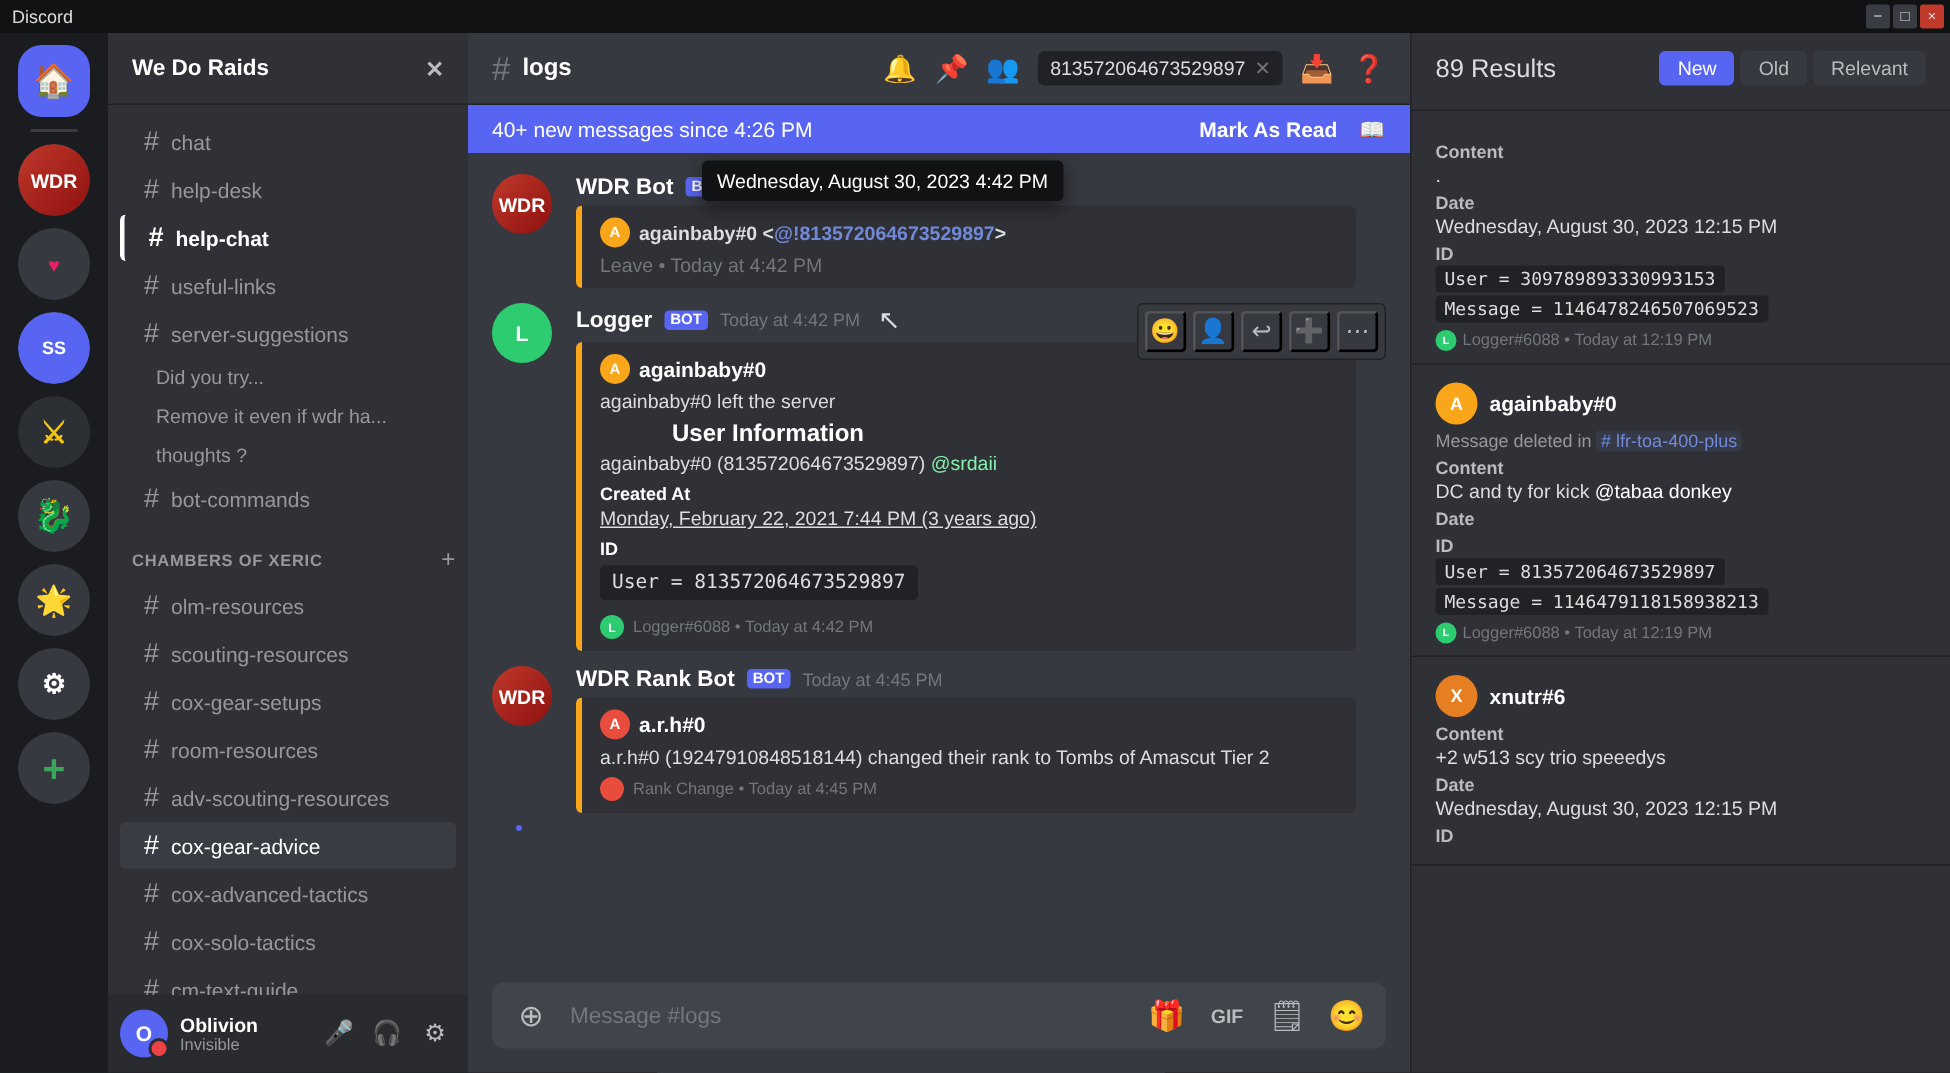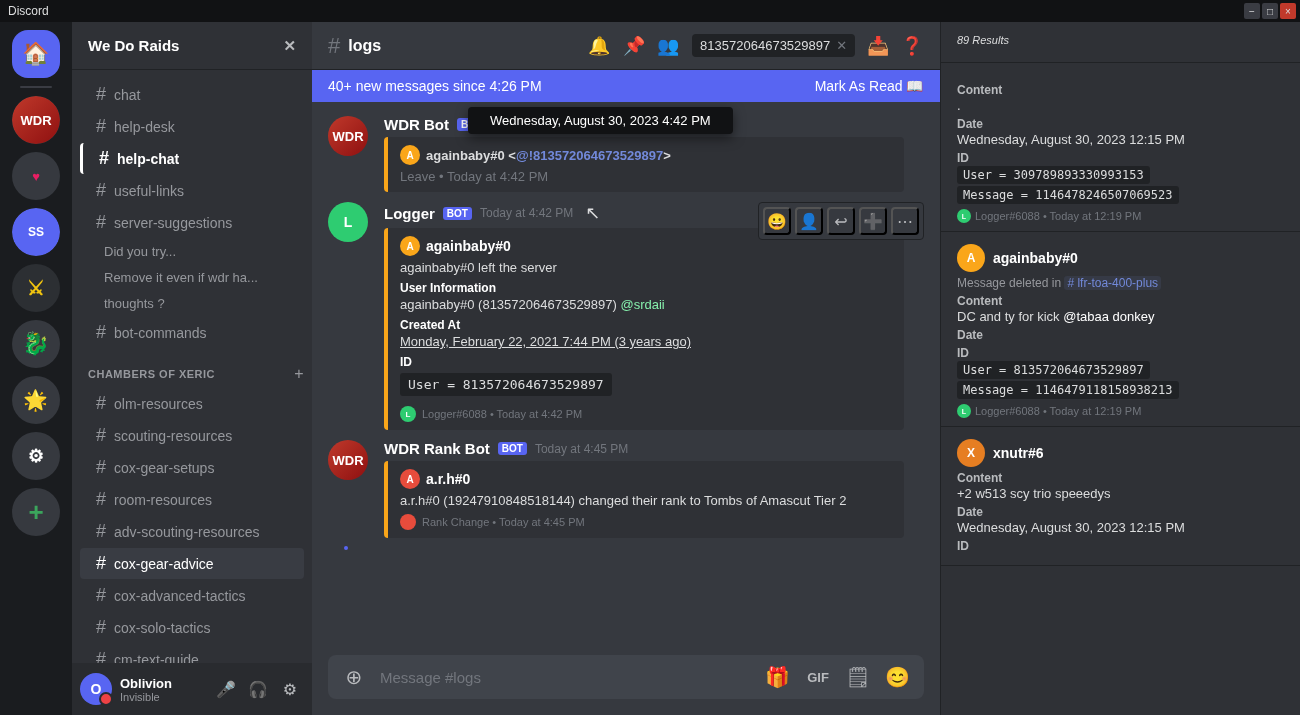--- a/index.html
+++ b/index.html
@@ -46,56 +46,56 @@
     .main-area { flex: 1; display: flex; flex-direction: column; background: #36393f; overflow: hidden; }
     .channel-header { height: 48px; background: #36393f; border-bottom: 1px solid #202225; display: flex; align-items: center; padding: 0 16px; gap: 8px; flex-shrink: 0; }
     .channel-header-hash { color: #72767d; font-size: 22px; }
     .channel-header-name { font-weight: 700; font-size: 16px; color: #fff; }
     .channel-header-tools { margin-left: auto; display: flex; gap: 12px; align-items: center; }
     .header-tool { color: #b9bbbe; cursor: pointer; font-size: 18px; }
     .search-box { background: #202225; border-radius: 4px; padding: 4px 8px; display: flex; align-items: center; gap: 6px; color: #72767d; font-size: 13px; min-width: 160px; cursor: text; }
 
     
     .new-messages-bar { background: #5865f2; color: #fff; padding: 8px 16px; display: flex; align-items: center; justify-content: space-between; font-size: 14px; flex-shrink: 0; }
-    .mark-as-read { font-weight: 400; cursor: pointer; display: flex; align-items: center; gap: 4px; }
+    .mark-as-read { font-weight: 700; cursor: pointer; display: flex; align-items: center; gap: 15px; }
 
     
     .messages-container { flex: 1; overflow-y: auto; padding: 8px 0 16px; }
     .message-group { display: flex; gap: 16px; padding: 4px 16px; margin: 2px 0; position: relative; }
     .message-avatar { width: 40px; height: 40px; border-radius: 50%; background: #5865f2; flex-shrink: 0; display: flex; align-items: center; justify-content: center; color: white; font-weight: bold; font-size: 16px; overflow: hidden; }
     .message-content { flex: 1; min-width: 0; }
     .message-header { display: flex; align-items: center; gap: 8px; margin-bottom: 4px; }
     .message-author { font-weight: 600; font-size: 15px; color: #fff; }
     .bot-badge { background: #5865f2; color: #fff; font-size: 10px; padding: 1px 4px; border-radius: 3px; font-weight: 600; }
     .message-timestamp { font-size: 12px; color: #72767d; }
     .embed-box { background: #2f3136; border-radius: 4px; padding: 8px 12px; border-left: 4px solid #faa61a; max-width: 520px; margin-top: 4px; }
     .embed-author { display: flex; align-items: center; gap: 6px; margin-bottom: 4px; }
     .embed-author-avatar { width: 20px; height: 20px; border-radius: 50%; background: #faa61a; }
     .embed-author-name { font-size: 13px; color: #dcddde; font-weight: 600; }
     .embed-footer { font-size: 11px; color: #72767d; margin-top: 6px; display: flex; align-items: center; gap: 6px; }
 
-    .tooltip-box { background: #111214; border-radius: 4px; padding: 6px 22px; font-size: 13px; color: #fff; position: absolute; top: 60px; left: 360px; z-index: 50; white-space: nowrap; box-shadow: 0 4px 12px rgba(0,0,0,0.5); }
+    .tooltip-box { background: #111214; border-radius: 4px; padding: 6px 10px; font-size: 13px; color: #fff; position: absolute; top: 60px; left: 360px; z-index: 50; white-space: nowrap; box-shadow: 0 4px 12px rgba(0,0,0,0.5); }
 
     
     .message-actions { position: absolute; right: 16px; top: 4px; background: #36393f; border: 1px solid #202225; border-radius: 4px; display: flex; gap: 4px; padding: 4px; }
     .action-btn { width: 28px; height: 28px; border-radius: 4px; cursor: pointer; display: flex; align-items: center; justify-content: center; font-size: 16px; color: #b9bbbe; background: transparent; }
 
     
     .message-input-area { padding: 0 16px 16px; flex-shrink: 0; }
     .message-input-box { background: #40444b; border-radius: 8px; display: flex; align-items: center; padding: 0 8px; gap: 8px; min-height: 44px; }
     .input-btn { width: 36px; height: 36px; border-radius: 50%; display: flex; align-items: center; justify-content: center; cursor: pointer; color: #b9bbbe; font-size: 20px; background: transparent; border: none; }
     .input-field { flex: 1; background: transparent; border: none; outline: none; color: #dcddde; font-size: 15px; padding: 11px 0; }
     .input-field::placeholder { color: #72767d; }
     .input-right-btns { display: flex; gap: 4px; }
 
     
     .right-panel { width: 360px; background: #2f3136; border-left: 1px solid #202225; display: flex; flex-direction: column; flex-shrink: 0; overflow: hidden; }
     .right-panel-header { padding: 12px 16px 8px; border-bottom: 1px solid #202225; }
     .results-row { display: flex; align-items: center; justify-content: space-between; margin-bottom: 8px; }
-    .results-count { font-size: 11px; color: #dcddde; font-style: italic; }
+    .results-count { font-size: 17px; color: #dcddde; }
     .filter-tabs { display: flex; gap: 4px; }
     .filter-tab { padding: 4px 12px; border-radius: 4px; font-size: 13px; cursor: pointer; background: #36393f; color: #b9bbbe; border: none; }
     .filter-tab.active { background: #5865f2; color: #fff; }
     .right-panel-content { flex: 1; overflow-y: auto; padding: 8px 0; }
     .result-item { padding: 8px 16px; border-bottom: 1px solid #202225; }
     .result-field { margin: 4px 0; }
     .result-label { font-size: 12px; color: #b9bbbe; font-weight: 600; }
     .result-value { font-size: 13px; color: #dcddde; margin-top: 1px; }
     .result-highlight { background: #202225; border-radius: 3px; padding: 2px 6px; font-family: monospace; font-size: 12px; color: #dcddde; display: inline-block; margin: 1px 0; }
     .result-footer { font-size: 11px; color: #72767d; margin-top: 4px; display: flex; align-items: center; gap: 4px; }
@@ -306,21 +306,21 @@
             <span class="message-timestamp">Today at 4:42 PM</span>
 
             <span style="font-size:18px; color:#dcddde; margin-left:4px;">↖</span>
           </div>
           <div class="embed-box" style="border-left-color:#faa61a;">
             <div class="embed-author">
               <div style="width:20px; height:20px; border-radius:50%; background:#faa61a; display:flex; align-items:center; justify-content:center; font-size:10px; font-weight:bold; color:#fff;">A</div>
               <span style="font-size:14px; font-weight:600; color:#fff;">againbaby#0</span>
             </div>
             <div style="font-size:13px; color:#dcddde; margin:4px 0;">againbaby#0 left the server</div>
-            <div style="font-size:12px; font-weight:700; color:#fff; margin-top:6px;">User Information</div>
+            <div style="font-size:16px; font-weight:700; color:#fff; margin-top:6px;margin-left:48px;">User Information</div>
             <div style="font-size:13px; color:#dcddde; margin:2px 0;">
               againbaby#0 (813572064673529897) <span class="mention" style="color:#86efac;">@srdaii</span>
             </div>
             <div style="font-size:12px; font-weight:700; color:#fff; margin-top:6px;">Created At</div>
             <div style="font-size:13px; color:#dcddde; margin:2px 0;text-decoration:underline;">Monday, February 22, 2021 7:44 PM (3 years ago)</div>
             <div style="font-size:12px; font-weight:700; color:#fff; margin-top:6px;">ID</div>
             <div style="background:#202225; border-radius:3px; padding:4px 8px; font-family:monospace; font-size:13px; color:#dcddde; margin:4px 0; display:inline-block;">User = 813572064673529897</div>
             <div class="embed-footer">
               <div style="width:16px; height:16px; border-radius:50%; background:#2ecc71; display:inline-flex; align-items:center; justify-content:center; font-size:8px; color:#fff; font-weight:bold;">L</div>
               <span>Logger#6088 • Today at 4:42 PM</span>
@@ -376,20 +376,25 @@
           <button class="input-btn">😊</button>
         </div>
       </div>
     </div>
   </div>
 
   <div class="right-panel">
     <div class="right-panel-header">
       <div class="results-row">
         <span class="results-count">89 Results</span>
+        <div class="filter-tabs">
+          <button class="filter-tab active">New</button>
+          <button class="filter-tab">Old</button>
+          <button class="filter-tab">Relevant</button>
+        </div>
       </div>
     </div>
     <div class="right-panel-content">
 
       <div class="result-item">
         <div class="result-field">
           <div class="result-label">Content</div>
           <div class="result-value">.</div>
         </div>
         <div class="result-field">

